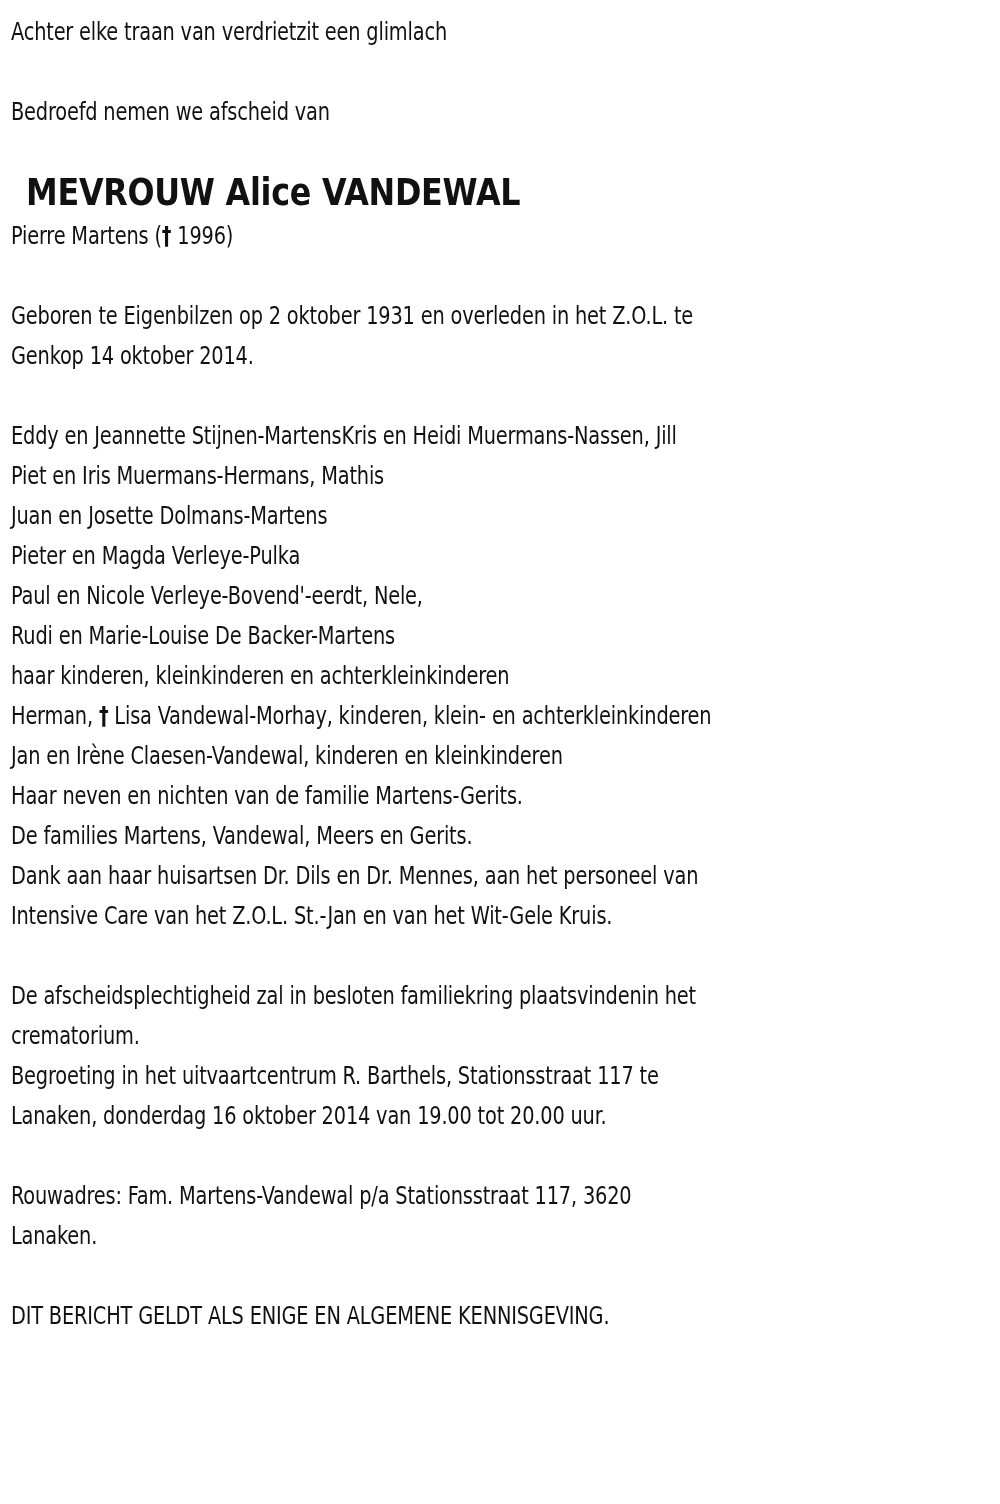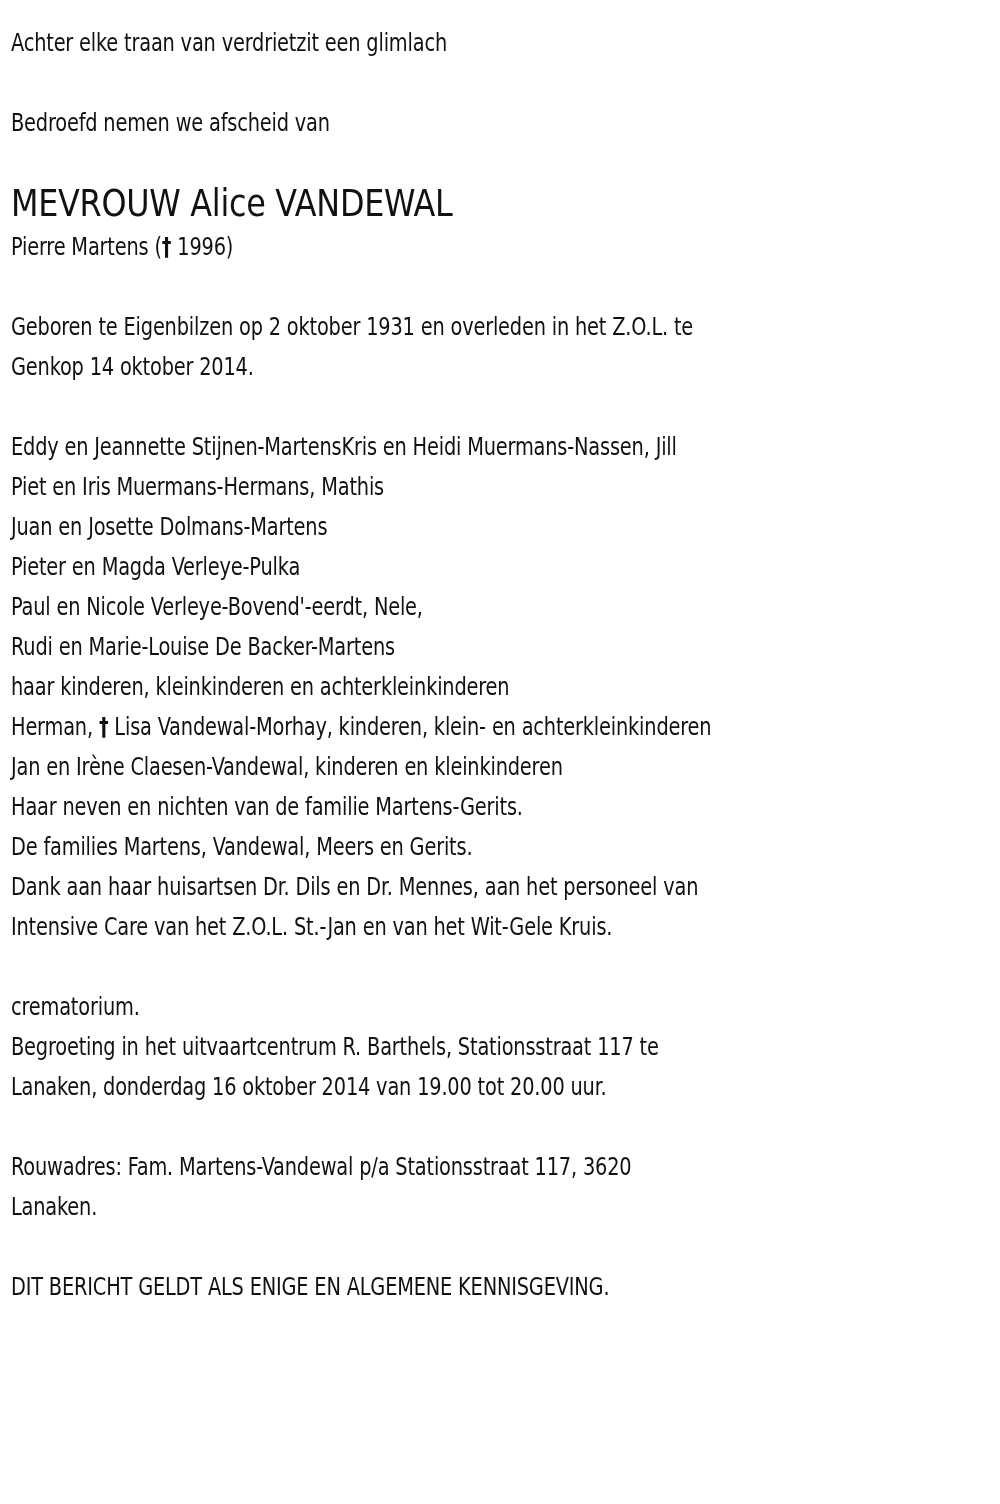--- a/index.html
+++ b/index.html
@@ -9,43 +9,44 @@
     }
     body {
       width: 1000px;
       height: 1504px;
       overflow: hidden;
       color: #111111;
       font-family: "DejaVu Sans", "Liberation Sans", sans-serif;
     }
     .page {
       position: relative;
-      padding: 23px 0 0 11px;
+      padding: 12px 0 0 11px;
     }
     .line {
       font-size: 25px;
       line-height: 40px;
       height: 40px;
       white-space: nowrap;
       letter-spacing: -0.2px;
       font-stretch: condensed;
       transform-origin: left center;
     }
     .blank {
       height: 40px;
     }
     .title {
       font-size: 37px;
-      font-weight: normal;
+      font-weight: bold;
       line-height: 46px;
       height: 46px;
       margin-top: 4px;
       margin-bottom: 0px;
       white-space: nowrap;
       letter-spacing: -0.3px;
+      margin-left: 15px;
     }
     .cross {
       font-weight: bold;
     }
     .sq { display: inline-block; transform: scaleX(0.86); transform-origin: left center; }
   </style>
 </head>
 <body>
 
 <div class="page">
@@ -71,20 +72,21 @@
   <div class="line"><span class="sq">Rudi en Marie-Louise De Backer-Martens</span></div>
   <div class="line"><span class="sq">haar kinderen, kleinkinderen en achterkleinkinderen</span></div>
   <div class="line"><span class="sq"><span>Herman, </span><span class="cross">†</span><span> Lisa Vandewal-Morhay, kinderen, klein- en achterkleinkinderen</span></span></div>
   <div class="line"><span class="sq">Jan en Irène Claesen-Vandewal, kinderen en kleinkinderen</span></div>
   <div class="line"><span class="sq">Haar neven en nichten van de familie Martens-Gerits.</span></div>
   <div class="line"><span class="sq">De families Martens, Vandewal, Meers en Gerits.</span></div>
   <div class="line"><span class="sq">Dank aan haar huisartsen Dr. Dils en Dr. Mennes, aan het personeel van</span></div>
   <div class="line"><span class="sq">Intensive Care van het Z.O.L. St.-Jan en van het Wit-Gele Kruis.</span></div>
   <div class="blank"></div>
 
+  <div class="line"><span class="sq">De afscheidsplechtigheid zal in besloten familiekring plaatsvindenin het</span></div>
   <div class="line"><span class="sq">crematorium.</span></div>
   <div class="line"><span class="sq">Begroeting in het uitvaartcentrum R. Barthels, Stationsstraat 117 te</span></div>
   <div class="line"><span class="sq">Lanaken, donderdag 16 oktober 2014 van 19.00 tot 20.00 uur.</span></div>
   <div class="blank"></div>
 
   <div class="line"><span class="sq">Rouwadres: Fam. Martens-Vandewal p/a Stationsstraat 117, 3620</span></div>
   <div class="line"><span class="sq">Lanaken.</span></div>
   <div class="blank"></div>
 
   <div class="line"><span class="sq">DIT BERICHT GELDT ALS ENIGE EN ALGEMENE KENNISGEVING.</span></div>

